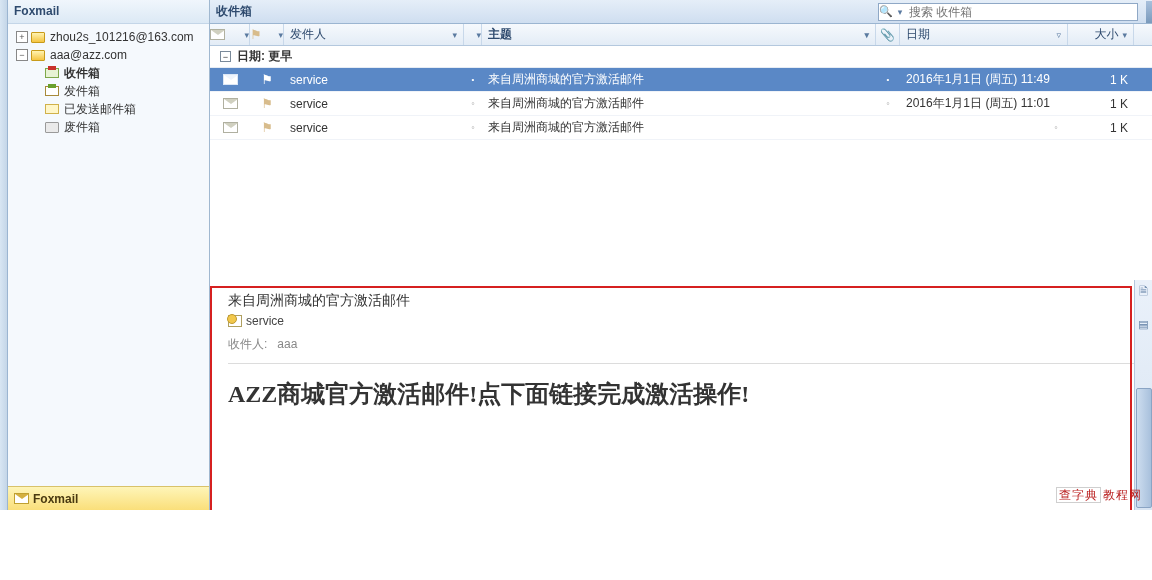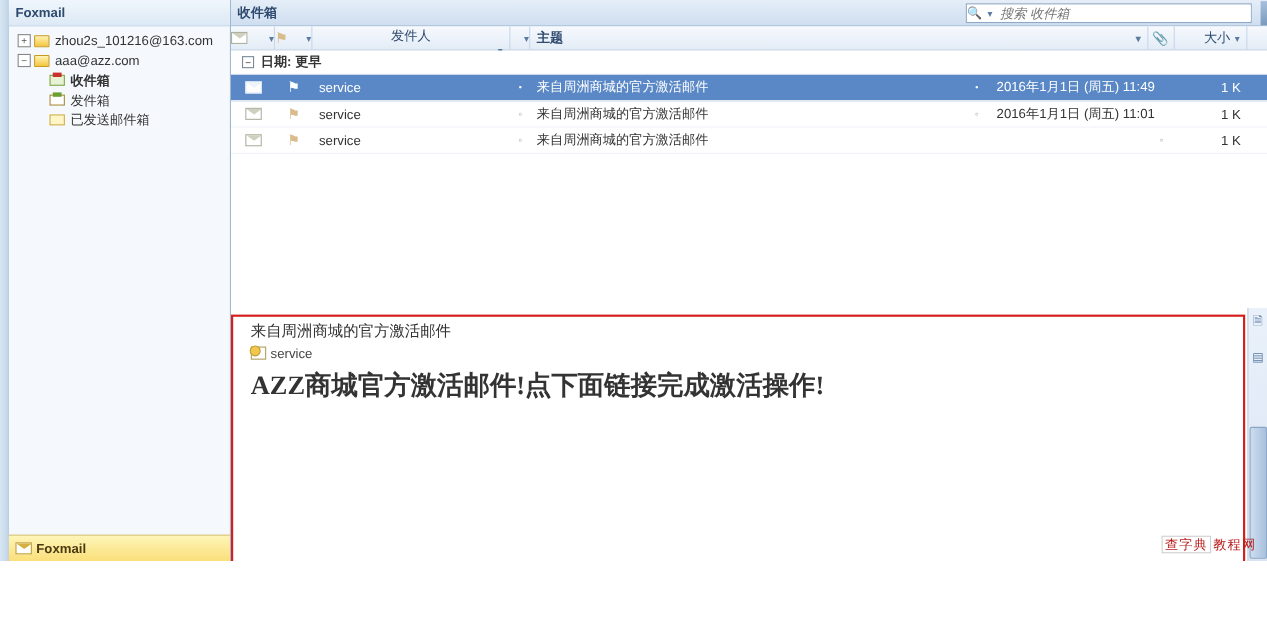--- a/index.html
+++ b/index.html
@@ -33,29 +33,29 @@
     .sidebar-footer .mail-icon { margin-right:4px; }
     .mail-icon { width:15px; height:11px; background:#fff; border:1px solid #c0a030; position:relative; }
     .mail-icon::after { content:""; position:absolute; left:0; right:0; top:0; border-left:7px solid transparent; border-right:7px solid transparent; border-top:5px solid #d4b040; }
     
     .main { flex: 1; display: flex; flex-direction: column; position: relative; }
     .toolbar { height: 24px; display: flex; align-items: center; background: linear-gradient(to bottom,#e5eef8,#cfdef0); border-bottom:1px solid #9bb5d1; }
     .toolbar-title { font-weight: bold; color:#2e4a6e; padding-left:6px; flex:0 0 auto; }
     .toolbar-spacer { flex:1; }
     .search-wrap { display:flex; align-items:center; width:260px; height:18px; margin-right:6px; background:#fff; border:1px solid #8fa8c6; }
     .search-icon { width:14px; height:14px; display:flex; align-items:center; justify-content:center; color:#5a7aa0; font-size:11px; }
-    .search-input { flex:1; border:none; outline:none; font-size:12px; color:#1d4ed8; padding:0 2px;font-style:italic; }
+    .search-input { flex:1; border:none; outline:none; font-size:12px; color:#1d4ed8; padding:0 2px; }
     .search-drop { width:14px; text-align:center; color:#5a7aa0; font-size:9px; }
     .toolbar-split { width:6px; height:22px; background:linear-gradient(to bottom,#a8c0dc,#7a9abc); margin-left:2px; }
     
     .list-header { height:22px; display:flex; align-items:stretch; background:linear-gradient(to bottom,#f6f9fd,#e3ecf6); border-bottom:1px solid #b4c8de; }
     .col { display:flex; align-items:center; padding:0 6px; border-right:1px solid #c8d8ea; color:#2e4a6e; font-size:12px; position:relative; }
     .col-icon { width:40px; justify-content:center; padding:0; }
     .col-flag { width:34px; justify-content:center; padding:0; }
-    .col-sender { width:180px;flex-direction:column; }
+    .col-sender { width:180px; }
     .col-dot { width:18px; justify-content:center; padding:0; }
     .col-subject { flex:1;font-weight:bold; }
     .col-attach { width:24px; justify-content:center; padding:0; }
     .col-date { width:168px; }
     .col-size { width:66px; justify-content:flex-end; }
     .col-scroll { width:18px; border-right:none; }
     .sort-arrow { margin-left:auto; color:#5a7aa0; font-size:9px; }
     
     .list-body { position:relative; background:#fff; }
     .group-row { display:flex; align-items:center; height:22px; padding-left:10px; border-bottom:1px solid #e6ecf4; }
@@ -139,20 +139,26 @@
             <span class="folder-icon-outbox"></span>
           </span>
         <span class="tree-label">发件箱</span>
       </div>
       <div class="tree-node level-1">
         <span class="tree-icon">
             <span class="folder-icon-sent"></span>
           </span>
         <span class="tree-label">已发送邮件箱</span>
       </div>
+      <div class="tree-node level-1">
+        <span class="tree-icon">
+            <span class="folder-icon-deleted"></span>
+          </span>
+        <span class="tree-label">废件箱</span>
+      </div>
     </div>
     <div class="sidebar-footer">
       <span class="mail-icon"></span>
       <span>Foxmail</span>
     </div>
   </div>
 
   <div class="main">
     <div class="toolbar">
       <span class="toolbar-title">收件箱</span>
@@ -182,20 +188,24 @@
         <div class="col col-dot">
             <span class="sort-arrow">▾</span>
           </div>
         <div class="col col-subject">
             <span>主题</span>
             <span class="sort-arrow">▾</span>
           </div>
         <div class="col col-attach">
             <span>📎</span>
           </div>
+        <div class="col col-date">
+            <span>日期</span>
+            <span class="sort-arrow">▿</span>
+          </div>
         <div class="col col-size">
             <span>大小</span>
             <span class="sort-arrow" style="margin-left:4px">▾</span>
           </div>
         <div class="col col-scroll"></div>
       </div>
 
       <div class="list-body">
         <div class="group-row">
           <span class="group-toggle">−</span>
@@ -250,20 +260,24 @@
       <div class="list-blank"></div>
     </div>
 
     <div class="preview">
       <div class="preview-inner">
         <div class="preview-subject">来自周洲商城的官方激活邮件</div>
         <div class="preview-sender-row">
           <span class="sender-icon"></span>
           <span>service</span>
         </div>
+        <div class="preview-recipient">
+          <span>收件人:</span>&nbsp;&nbsp;
+          <span>aaa</span>
+        </div>
         <div class="preview-body-h2">AZZ商城官方激活邮件!点下面链接完成激活操作!</div>
       </div>
       <div class="preview-right">
         <span class="pr-icon">🗎</span>
         <span class="pr-icon">▤</span>
         <div class="pr-scroll-thumb"></div>
       </div>
     </div>
   </div>
 

